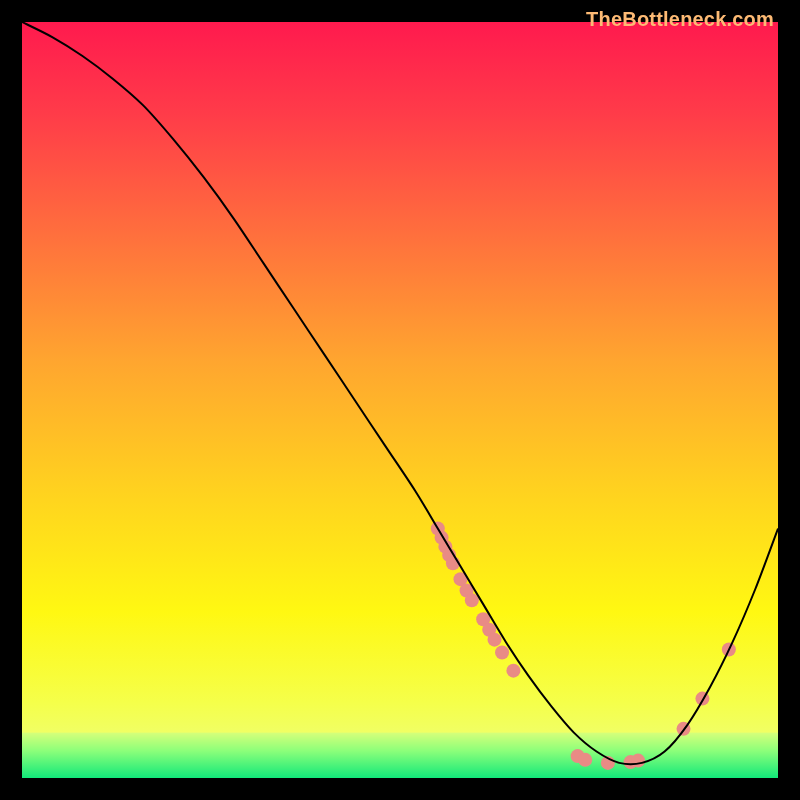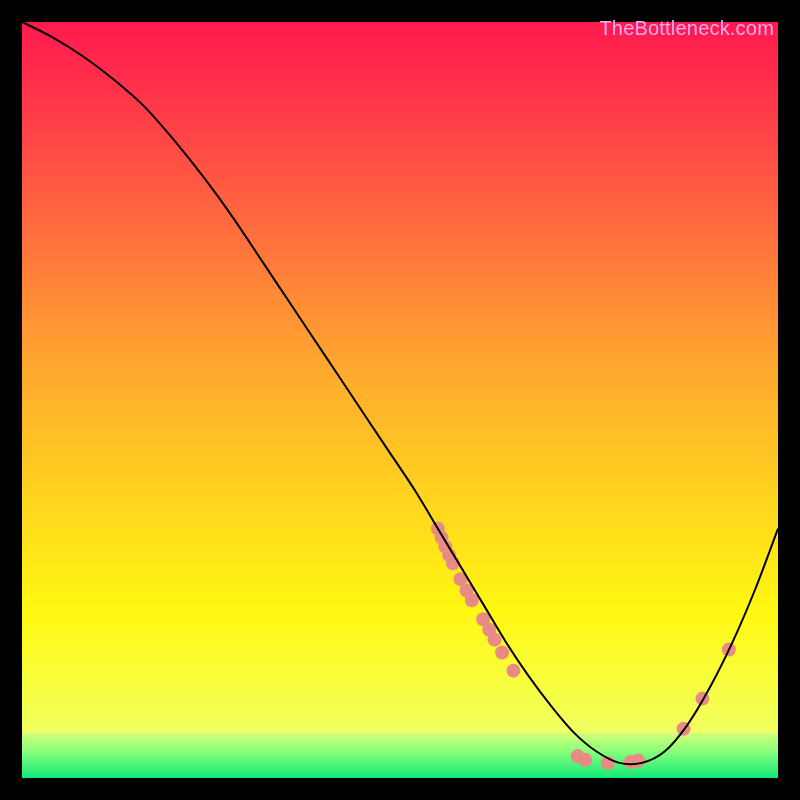--- a/index.html
+++ b/index.html
@@ -21,25 +21,25 @@
   }
   .plot {
     position: absolute;
     left: 0;
     top: 0;
     width: 756px;
     height: 756px;
   }
   .watermark {
     position: absolute;
-    top: 17px;
+    top: 8px;
     right: 26px;
-    color: #f0abfc;
+    color: #fdba74;
     font-size: 20px;
-    font-weight: 400;
+    font-weight: 700;
     letter-spacing: 0.2px;
   }
 </style>
 </head>
 <body>
 
 <div class="frame">
   <svg class="plot" viewBox="0 0 756 756" preserveAspectRatio="none">
     <defs>
       <linearGradient id="bg-grad" x1="0" y1="0" x2="0" y2="1">

